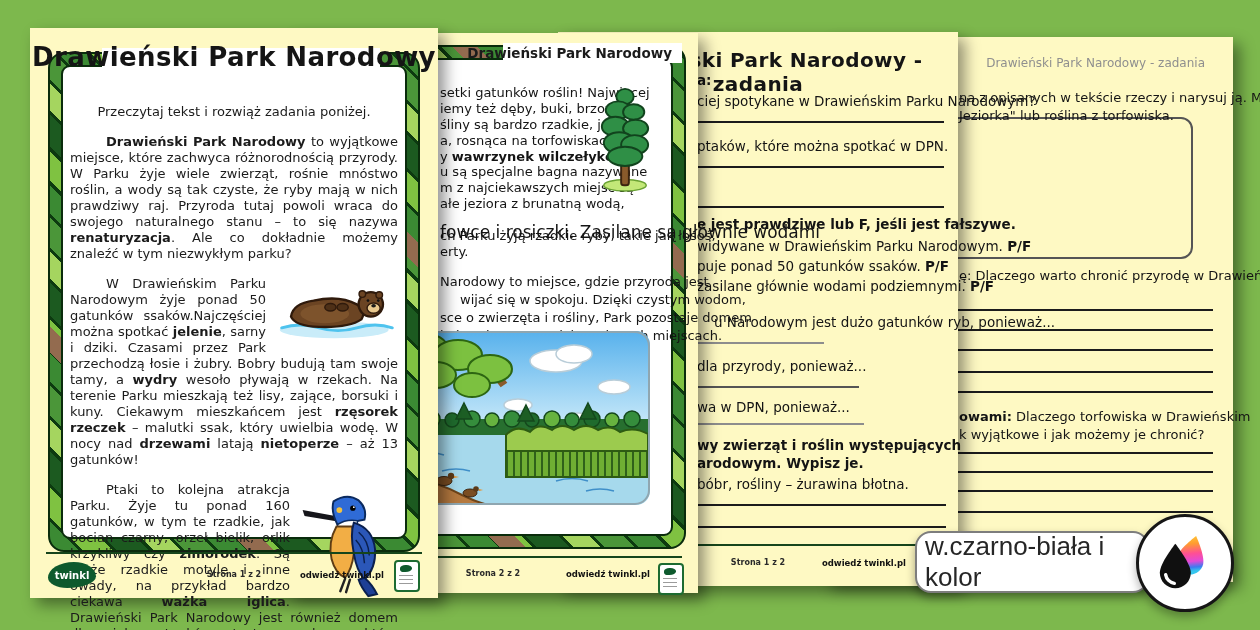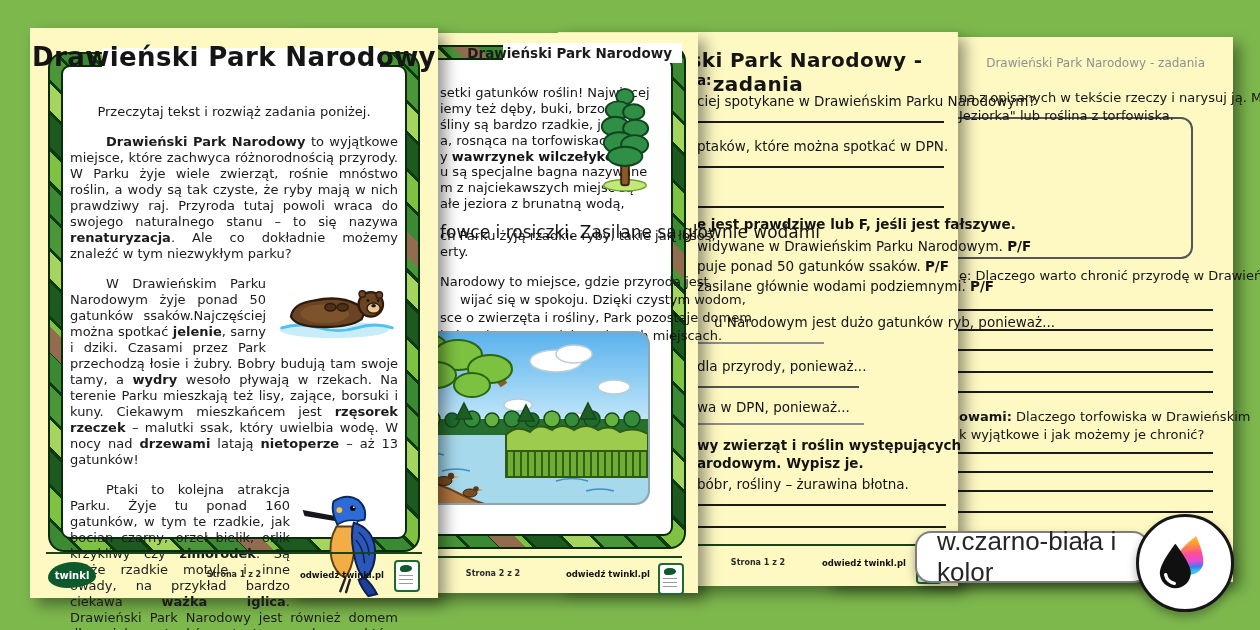--- a/index.html
+++ b/index.html
@@ -34,23 +34,23 @@
           justify-content:center;font-size:10px;font-weight:bold;z-index:6;}
   .stamp{position:absolute;width:22px;height:28px;background:#fff;border:2px solid #1d6b31;
          border-radius:4px;z-index:6;}
   .stamp::before{content:"";position:absolute;left:4px;top:3px;width:12px;height:7px;
          background:#0e5a2d;border-radius:50% 50% 60% 40%;}
   .stamp::after{content:"";position:absolute;left:3px;top:13px;width:14px;height:9px;
          background:repeating-linear-gradient(#9b9b9b 0 1px, transparent 1px 4px);}
   .float-img{float:right;margin:2px 0 4px 10px;}
   .abs{position:absolute;}
   
-  #badge-pill{position:absolute;left:915px;top:531px;width:234px;height:52px;background:#fff;
+  #badge-pill{position:absolute;left:915px;top:531px;width:234px;height:62px;background:#fff;
       border:2px solid #7d7d7d;border-radius:16px;z-index:60;display:flex;align-items:center;
-      padding-left:20px;box-sizing:border-box;font-size:26px;color:#262626;
+      padding-left:8px;box-sizing:border-box;font-size:26px;color:#262626;
       box-shadow:0 5px 10px rgba(0,0,0,.35);font-family:"Liberation Sans",sans-serif;}
   #badge-circle{position:absolute;left:1136px;top:514px;width:98px;height:98px;background:#fff;
       border:3px solid #161616;border-radius:50%;z-index:61;display:flex;align-items:center;
       justify-content:center;box-sizing:border-box;box-shadow:0 5px 10px rgba(0,0,0,.3);}
   #p4-header{position:absolute;right:28px;top:19px;font-size:12px;color:#8f8f8f;z-index:5;}
   #p2-header{position:absolute;right:26px;top:12px;font-size:13.5px;font-weight:bold;z-index:4;}
   #draw-box{position:absolute;left:90px;top:80px;width:274px;height:138px;border:2px solid #555;
             border-radius:12px;z-index:4;}
 </style>
 </head>

